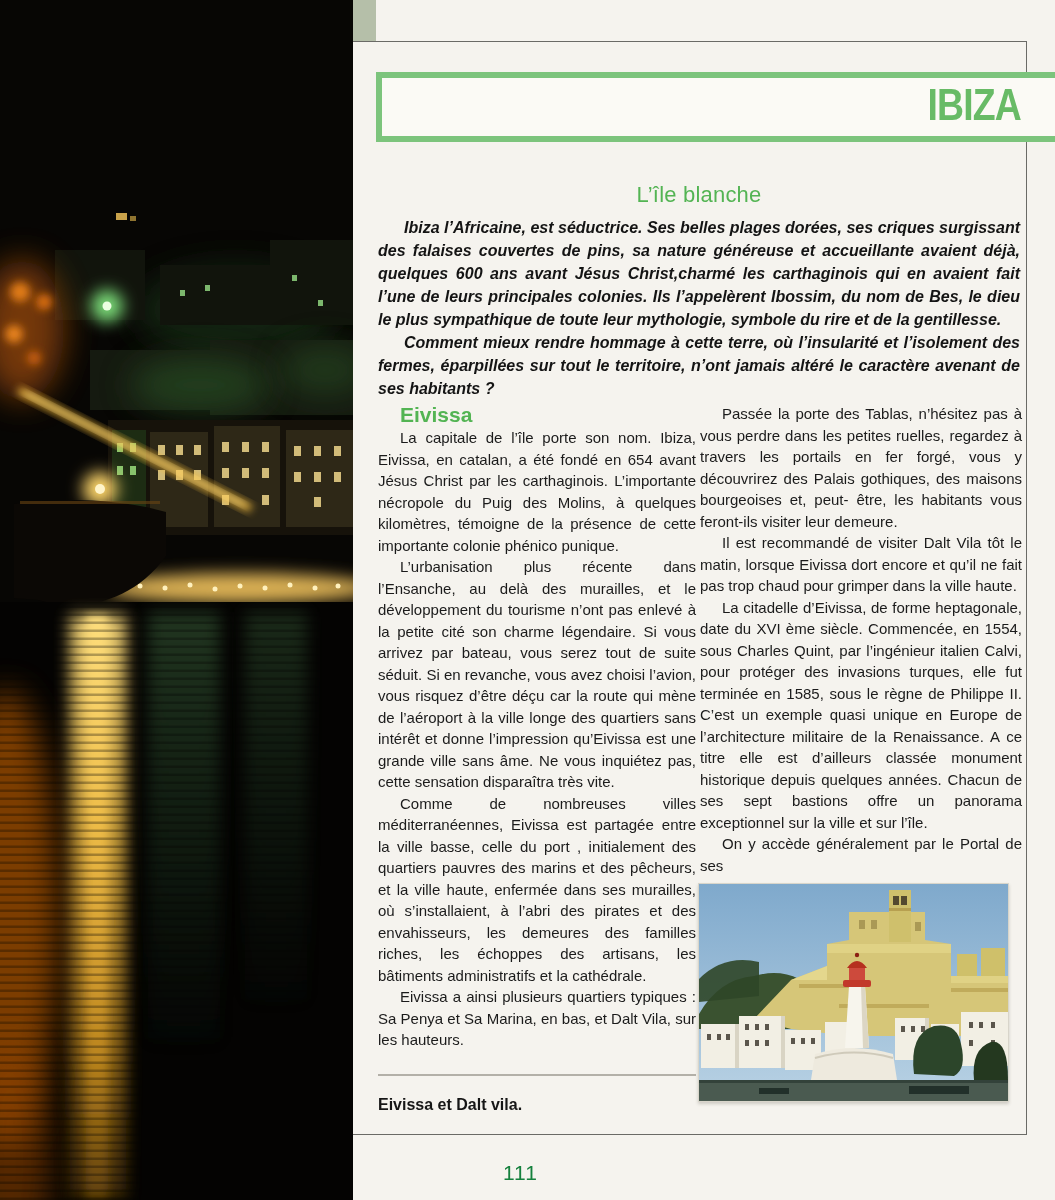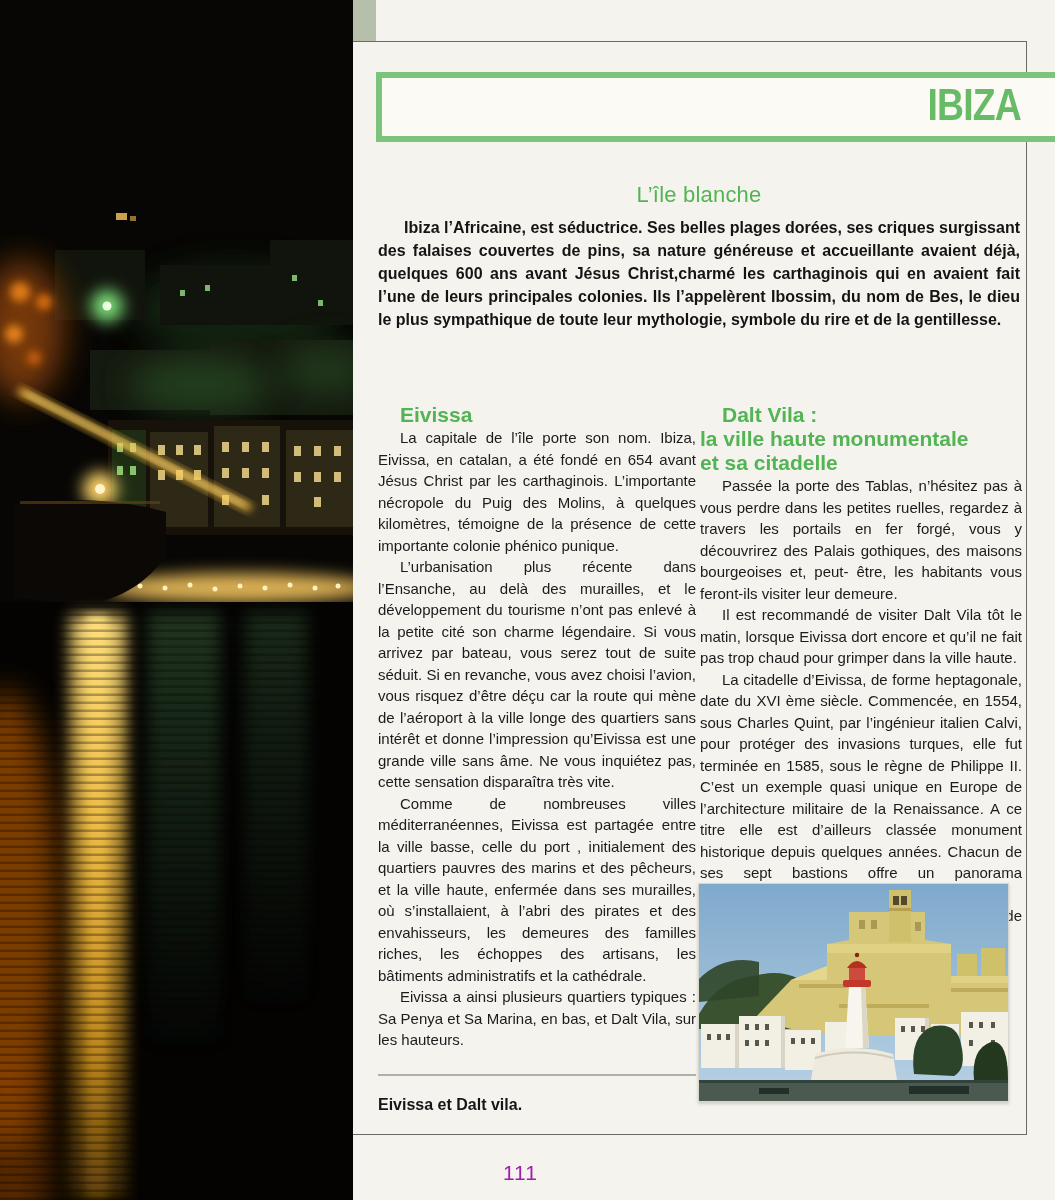--- a/index.html
+++ b/index.html
@@ -14,34 +14,34 @@
   
   #banner{left:376px;top:72px;width:705px;height:70px;box-sizing:border-box;
     border:6px solid #7cc47c;background:#fbfaf5;z-index:4;}
   #banner .region{position:absolute;right:54px;top:50%;transform:translateY(-54%) scaleX(.85);
     transform-origin:right center;font-size:44px;font-weight:bold;color:#68bb66;letter-spacing:-1px;}
   
   .main-col{z-index:5;}
   #title{left:378px;top:182px;width:642px;text-align:center;font-size:22px;
     font-weight:normal;color:#53b453;letter-spacing:.2px;}
   #intro{left:378px;top:216px;width:642px;font-size:16px;line-height:23px;
-    font-weight:bold;color:#141414;text-align:justify;}
+    font-weight:bold;color:#141414;text-align:justify;font-style:italic;}
   #intro p{margin:0;text-indent:26px;}
   .col{top:403px;font-size:15px;line-height:21.5px;color:#1b1b1b;text-align:justify;}
   #col-left{left:378px;width:318px;}
   #col-right{left:700px;width:322px;}
   .col p{margin:0;text-indent:22px;}
   .col-heading{font-size:21px;line-height:24px;font-weight:bold;color:#53b453;
     margin:0 0 16px;white-space:pre-line;text-indent:0;}
   #col-left .col-heading{margin-bottom:0;}
   #caption-block{left:378px;top:1074px;width:318px;border-top:2px solid #b3b0a8;
     padding-top:20px;font-size:16px;font-weight:bold;color:#161616;z-index:5;}
   #citadel{left:698px;top:883px;width:309px;height:217px;z-index:5;
     border:1px solid #d8d5ca;box-shadow:0 2px 3px rgba(90,85,70,.25);}
-  #pagenum{left:503px;top:1161px;font-size:21px;color:#a21caf;z-index:5;letter-spacing:1px;}
+  #pagenum{left:503px;top:1161px;font-size:21px;color:#15803d;z-index:5;letter-spacing:1px;}
 </style>
 </head>
 <body>
 
 <div class="abs" id="edge-sliver"></div>
 
 <div class="abs" id="frame"></div>
 
 <div class="abs" id="harbor">
 <svg width="353" height="1200" viewBox="0 0 353 1200">
@@ -186,34 +186,32 @@
 </div>
 
 <div class="abs" id="banner">
   <span class="region">IBIZA</span>
 </div>
 
 <div class="abs main-col" id="title">L’île blanche</div>
 
 <div class="abs main-col" id="intro">
   <p>Ibiza l’Africaine, est séductrice. Ses belles plages dorées, ses criques surgissant des falaises couvertes de pins, sa nature généreuse et accueillante avaient déjà, quelques 600 ans avant Jésus Christ,charmé les carthaginois qui en avaient fait l’une de leurs principales colonies. Ils l’appelèrent Ibossim, du nom de Bes, le dieu le plus sympathique de toute leur mythologie, symbole du rire et de la gentillesse.</p>
+  <p>Comment mieux rendre hommage à cette terre, où l’insularité et l’isolement des fermes, éparpillées sur tout le territoire, n’ont jamais altéré le caractère avenant de ses habitants ?</p>
 </div>
 
 <div class="abs main-col col" id="col-left">
   <p class="col-heading">Eivissa</p>
   <p>La capitale de l’île porte son nom. Ibiza, Eivissa, en catalan, a été fondé en 654 avant Jésus Christ par les carthaginois. L’importante nécropole du Puig des Molins, à quelques kilomètres, témoigne de la présence de cette importante colonie phénico punique.</p>
   <p>L’urbanisation plus récente dans l’Ensanche, au delà des murailles, et le développement du tourisme n’ont pas enlevé à la petite cité son charme légendaire. Si vous arrivez par bateau, vous serez tout de suite séduit. Si en revanche, vous avez choisi l’avion, vous risquez d’être déçu car la route qui mène de l’aéroport à la ville longe des quartiers sans intérêt et donne l’impression qu’Eivissa est une grande ville sans âme. Ne vous inquiétez pas, cette sensation disparaîtra très vite.</p>
   <p>Comme de nombreuses villes méditerranéennes, Eivissa est partagée entre la ville basse, celle du port , initialement des quartiers pauvres des marins et des pêcheurs, et la ville haute, enfermée dans ses murailles, où s’installaient, à l’abri des pirates et des envahisseurs, les demeures des familles riches, les échoppes des artisans, les bâtiments administratifs et la cathédrale.</p>
   <p>Eivissa a ainsi plusieurs quartiers typiques : Sa Penya et Sa Marina, en bas, et Dalt Vila, sur les hauteurs.</p>
 </div>
 
 <div class="abs main-col col" id="col-right">
-  <p class="col-heading">Dalt Vila :
-la ville haute monumentale
-et sa citadelle</p>
   <p>Passée la porte des Tablas, n’hésitez pas à vous perdre dans les petites ruelles, regardez à travers les portails en fer forgé, vous y découvrirez des Palais gothiques, des maisons bourgeoises et, peut- être, les habitants vous feront-ils visiter leur demeure.</p>
   <p>Il est recommandé de visiter Dalt Vila tôt le matin, lorsque Eivissa dort encore et qu’il ne fait pas trop chaud pour grimper dans la ville haute.</p>
   <p>La citadelle d’Eivissa, de forme heptagonale, date du XVI ème siècle. Commencée, en 1554, sous Charles Quint, par l’ingénieur italien Calvi, pour protéger des invasions turques, elle fut terminée en 1585, sous le règne de Philippe II. C’est un exemple quasi unique en Europe de l’architecture militaire de la Renaissance. A ce titre elle est d’ailleurs classée monument historique depuis quelques années. Chacun de ses sept bastions offre un panorama exceptionnel sur la ville et sur l’île.</p>
   <p>On y accède généralement par le Portal de ses</p>
 </div>
 
 <div class="abs" id="caption-block">
   <span>Eivissa et Dalt vila.</span>
 </div>
 

